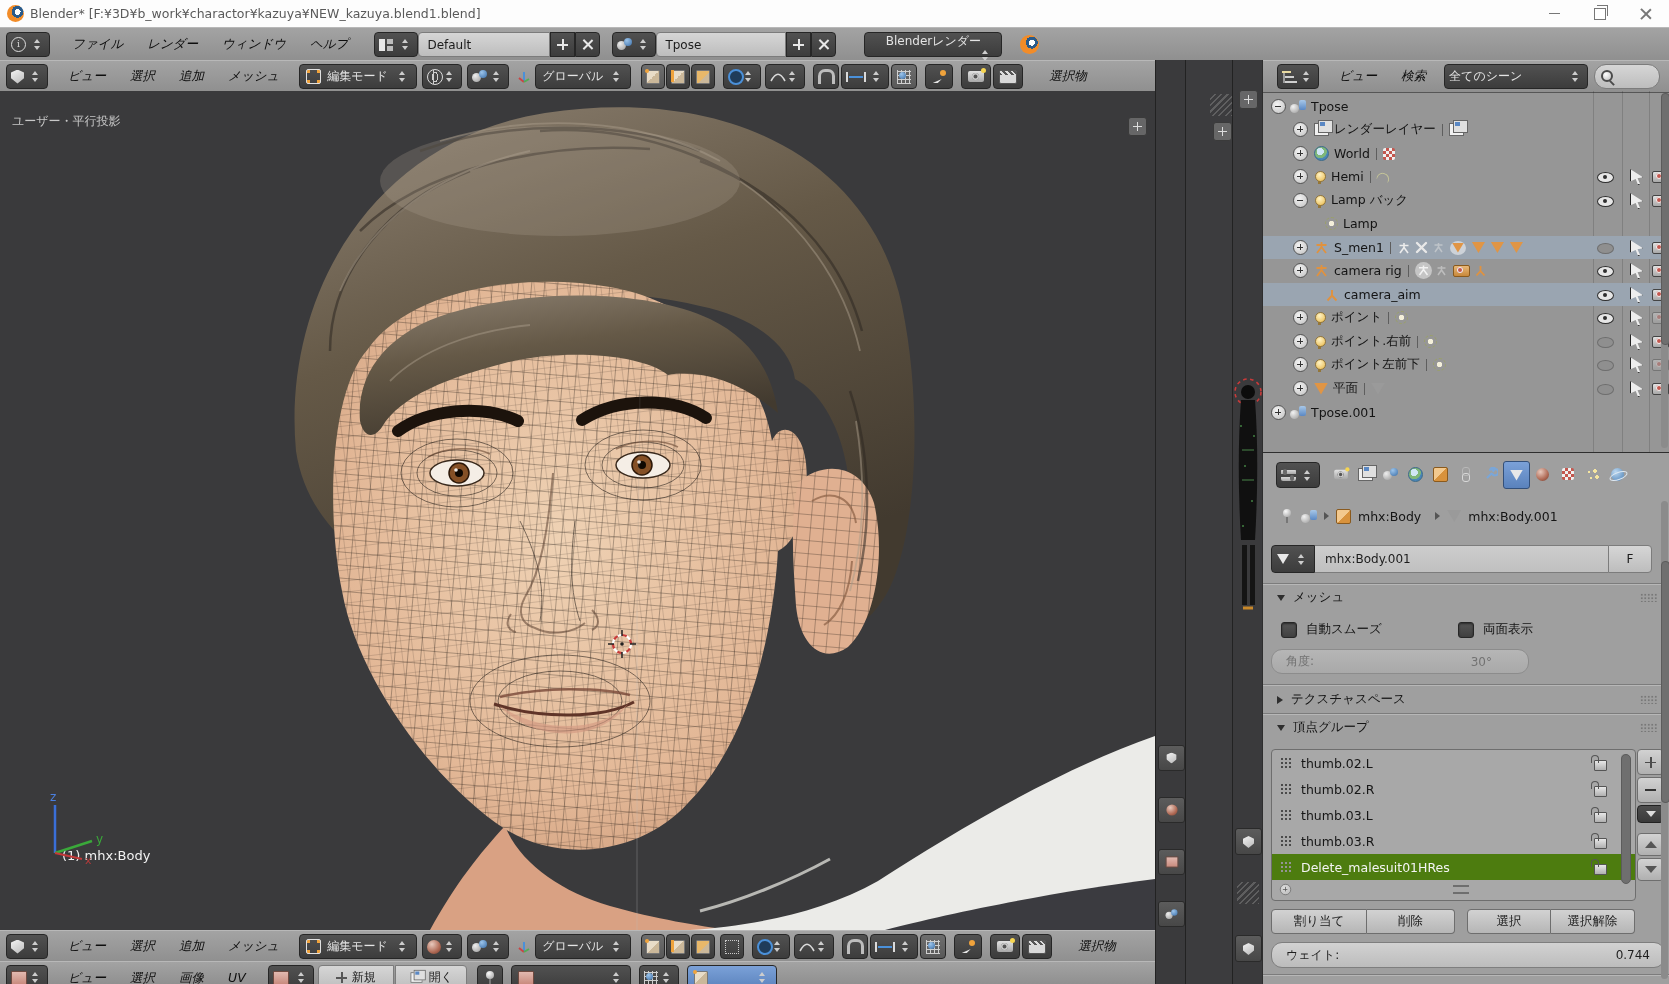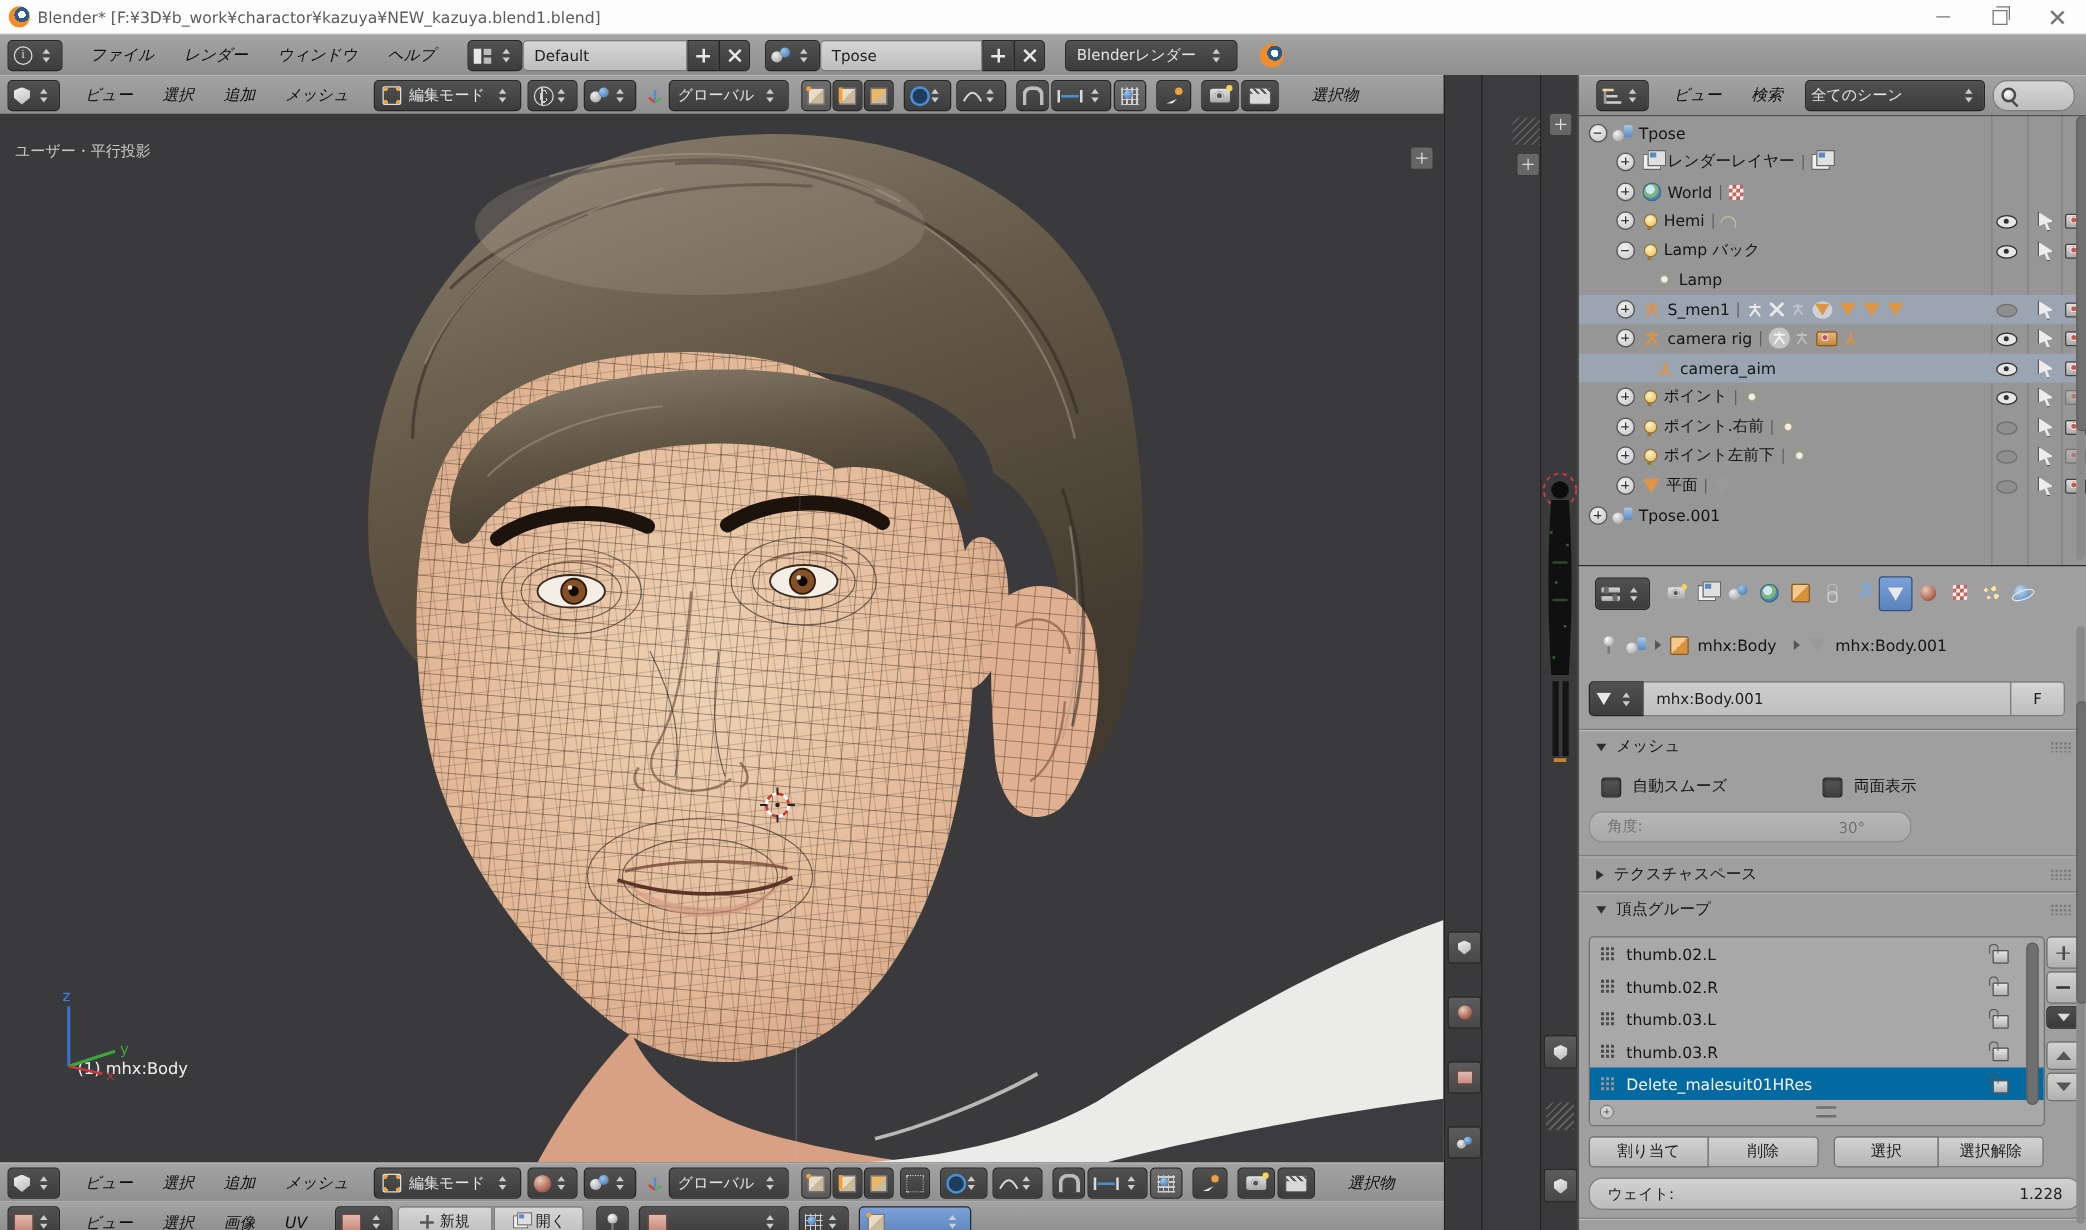--- a/index.html
+++ b/index.html
@@ -175,21 +175,21 @@
   .phdr{display:flex;align-items:center;color:#141414;font-size:12.5px;}
   .tri-open{width:0;height:0;border-top:6px solid #2e2e2e;border-left:4.5px solid transparent;border-right:4.5px solid transparent;margin-right:8px;}
   .tri-closed{width:0;height:0;border-left:6px solid #2e2e2e;border-top:4.5px solid transparent;border-bottom:4.5px solid transparent;margin-right:8px;}
   .gripdots{width:17px;height:9px;background:radial-gradient(circle 1px,#6e6e6e 98%,transparent) 0 0/3.5px 3.5px;opacity:.8;margin-left:auto;}
   .chk{width:14px;height:14px;border-radius:3px;background:linear-gradient(#565656,#404040);border:1px solid #262626;box-shadow:inset 0 1px 2px rgba(0,0,0,.5);flex:none;}
   .slider{border-radius:11px;background:linear-gradient(#c9c9c9,#b2b2b2);border:1px solid #7e7e7e;display:flex;align-items:center;color:#1e1e1e;}
   .slider.dis{opacity:.55;color:#4e4e4e;}
   .hsep{height:1px;background:#7c7c7c;box-shadow:0 1px 0 rgba(255,255,255,.25);}
   .vglist{background:#a8a8a8;border:1px solid #6e6e6e;border-radius:4px;overflow:hidden;}
   .vgrow{height:26px;display:flex;align-items:center;padding:0 8px;color:#161616;font-size:12.5px;position:relative;}
-  .vgrow.sel{background:#0369a1;color:#f4f4f4;text-align:center;}
+  .vgrow.sel{background:#4d7c0f;color:#f4f4f4;text-align:center;}
   .pbtn{background:linear-gradient(#d2d2d2,#b6b6b6);border:1px solid #6e6e6e;color:#1c1c1c;display:flex;align-items:center;justify-content:center;font-size:12.5px;box-sizing:border-box;}
   .sqbtn{position:absolute;left:374px;width:27px;background:linear-gradient(#d2d2d2,#b0b0b0);border:1px solid #6e6e6e;border-radius:4px;display:flex;align-items:center;justify-content:center;color:#333;box-sizing:border-box;}
 </style>
 </head>
 <body>
 <div id="root">
 
 <div class="abs titlebar">
   <span class="ic blogo"></span>
   <span class="title-text">Blender* [F:¥3D¥b_work¥charactor¥kazuya¥NEW_kazuya.blend1.blend]</span>
@@ -234,21 +234,21 @@
   </div>
   <div class="lt" style="width:130px;height:25px;padding:0 8px;border-radius:4px 0 0 4px;">
     <span>Tpose</span>
   </div>
   <div class="dk" style="width:25px;height:25px;justify-content:center;border-radius:0;">
         <span class="ic plus-g"></span>
       </div>
   <div class="dk" style="width:25px;height:25px;justify-content:center;border-radius:0 4px 4px 0;">
         <span class="ic x-g"></span>
       </div>
-  <div class="dk" style="margin-left:16px;width:138px;height:25px;padding:0 8px;">
+  <div class="dk" style="margin-left:28px;width:138px;height:25px;padding:0 8px;flex-direction:column;">
     <span>Blenderレンダー</span>
         <span class="ud"></span>
   </div>
   <span class="ic blogo" style="margin-left:18px;width:19px;height:19px;"></span>
 </div>
 
 <div class="abs hbar vph" style="top:60px;">
   <div class="dk" style="margin-left:6px;width:42px;height:25px;padding:0 4px;">
     <span class="ic i-shield"></span>
         <span class="ud"></span>
@@ -962,21 +962,21 @@
     <div class="pbtn" style="width:84px;height:25px;border-radius:4px 0 0 4px;">
           <span>選択</span>
         </div>
     <div class="pbtn" style="width:84px;height:25px;border-radius:0 4px 4px 0;border-left:none;">
           <span>選択解除</span>
         </div>
   </div>
 
   <div class="slider" style="position:absolute;left:8px;top:489px;width:364px;height:24px;padding:0 14px;background:linear-gradient(#d2d2d2,#bcbcbc);">
     <span>ウェイト:</span>
-    <span style="margin-left:auto;">1.228</span>
+    <span style="margin-left:auto;">0.744</span>
   </div>
   <div class="hsep" style="position:absolute;left:0;top:521px;width:407px;"></div>
   <div class="sbar" style="position:absolute;right:2px;top:48px;width:7px;height:478px;">
     <div class="sthumb" style="position:absolute;left:0;top:60px;width:7px;height:240px;"></div>
   </div>
 </div>
 
 </div>
 
 </body></html>

